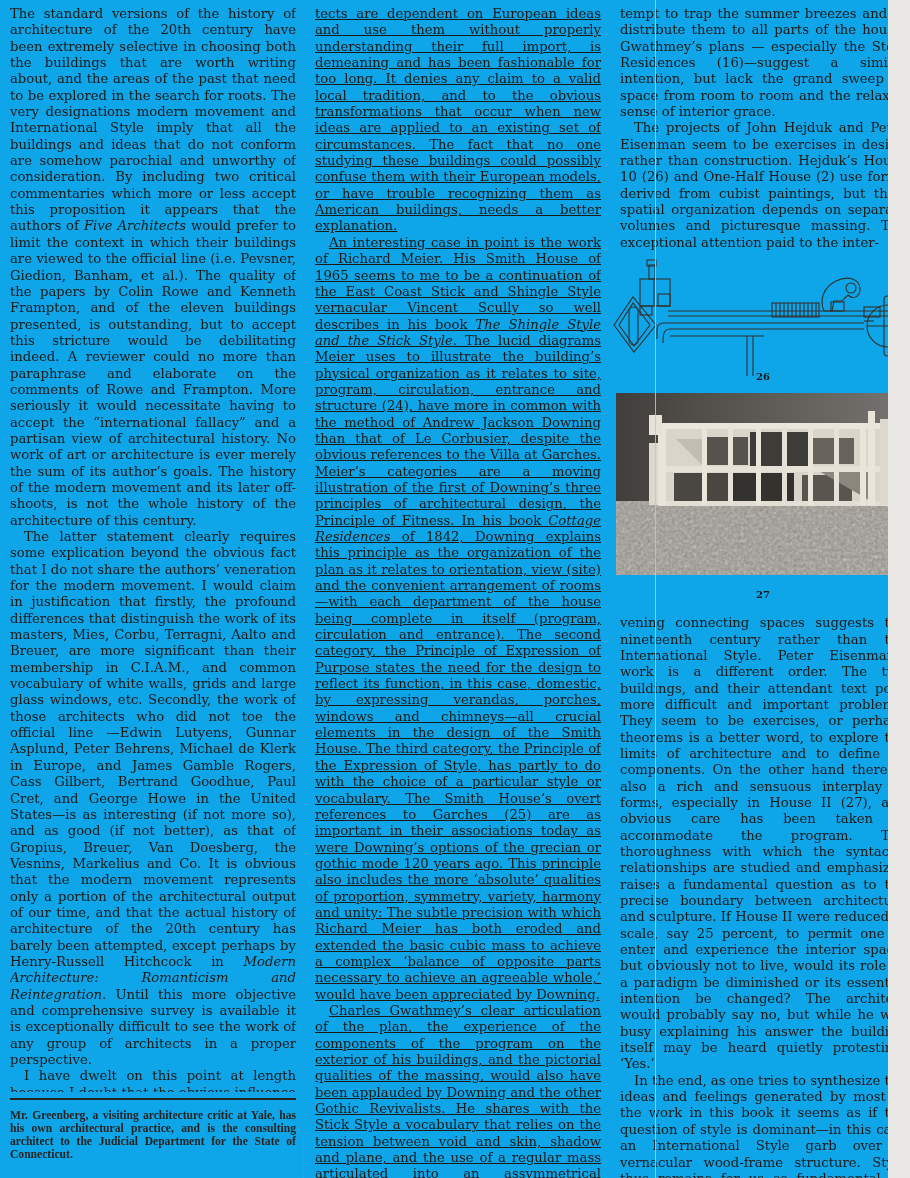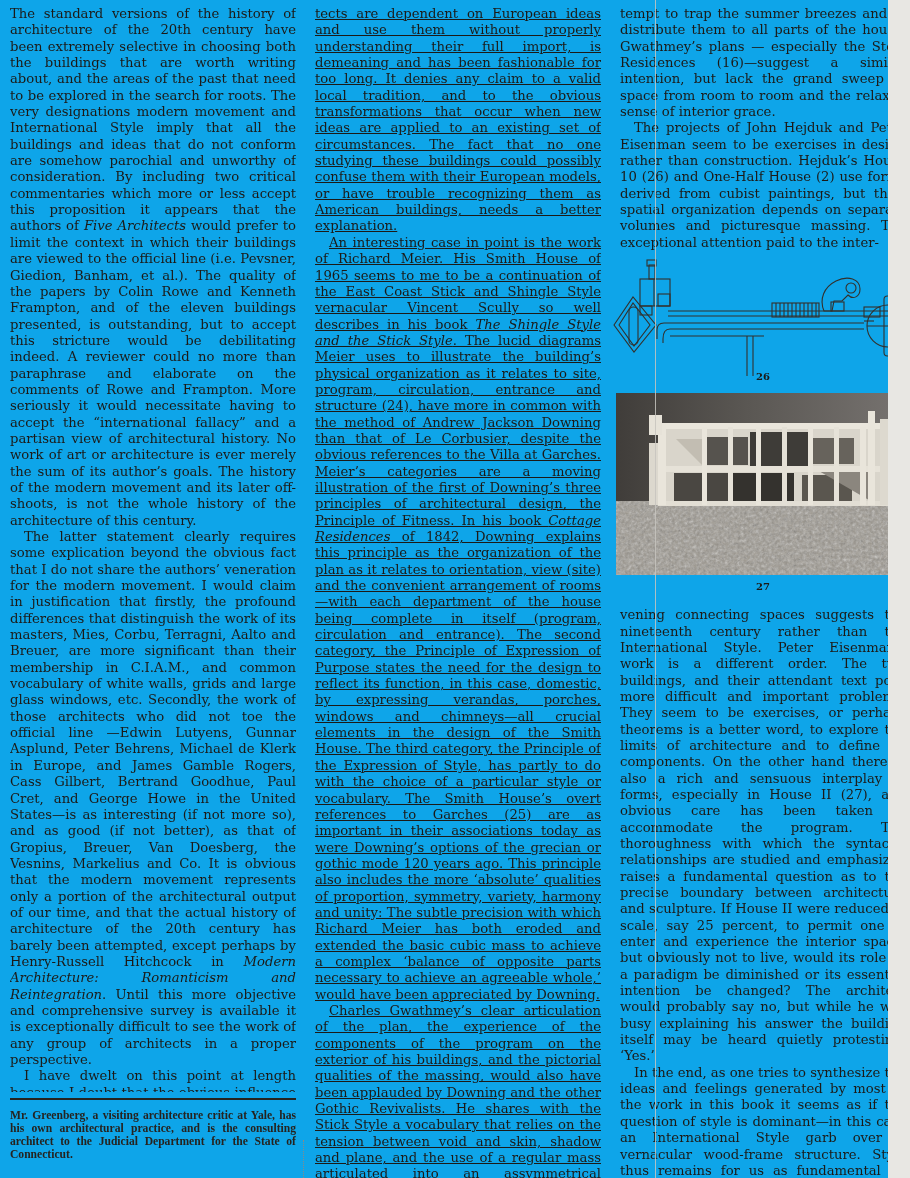--- a/index.html
+++ b/index.html
@@ -38,21 +38,21 @@
   
   .figure-block{margin:0;padding:0;}
   .fig-label{
     font-weight:bold;font-size:10px;line-height:16px;
     text-align:center;text-indent:0;
     margin:0;
   }
   .drawing-wrap{margin:8px 0 0 -8px;}
   .label-26{margin:-14px 0 8px 0;}
   .photo-wrap{margin:8px 0 0 -4px;}
-  .label-27{margin:4px 0 12px 0;}
+  .label-27{margin:12px 0 12px 0;}
   
   .fold-line{
     position:absolute;top:0;left:655px;width:1px;height:1178px;
     background:#c7c4be;opacity:.85;
   }
   .edge-line{
     position:absolute;top:0;left:905px;width:1px;height:1178px;
     background:#bab7b1;opacity:.9;
   }
   .gap-mark{

